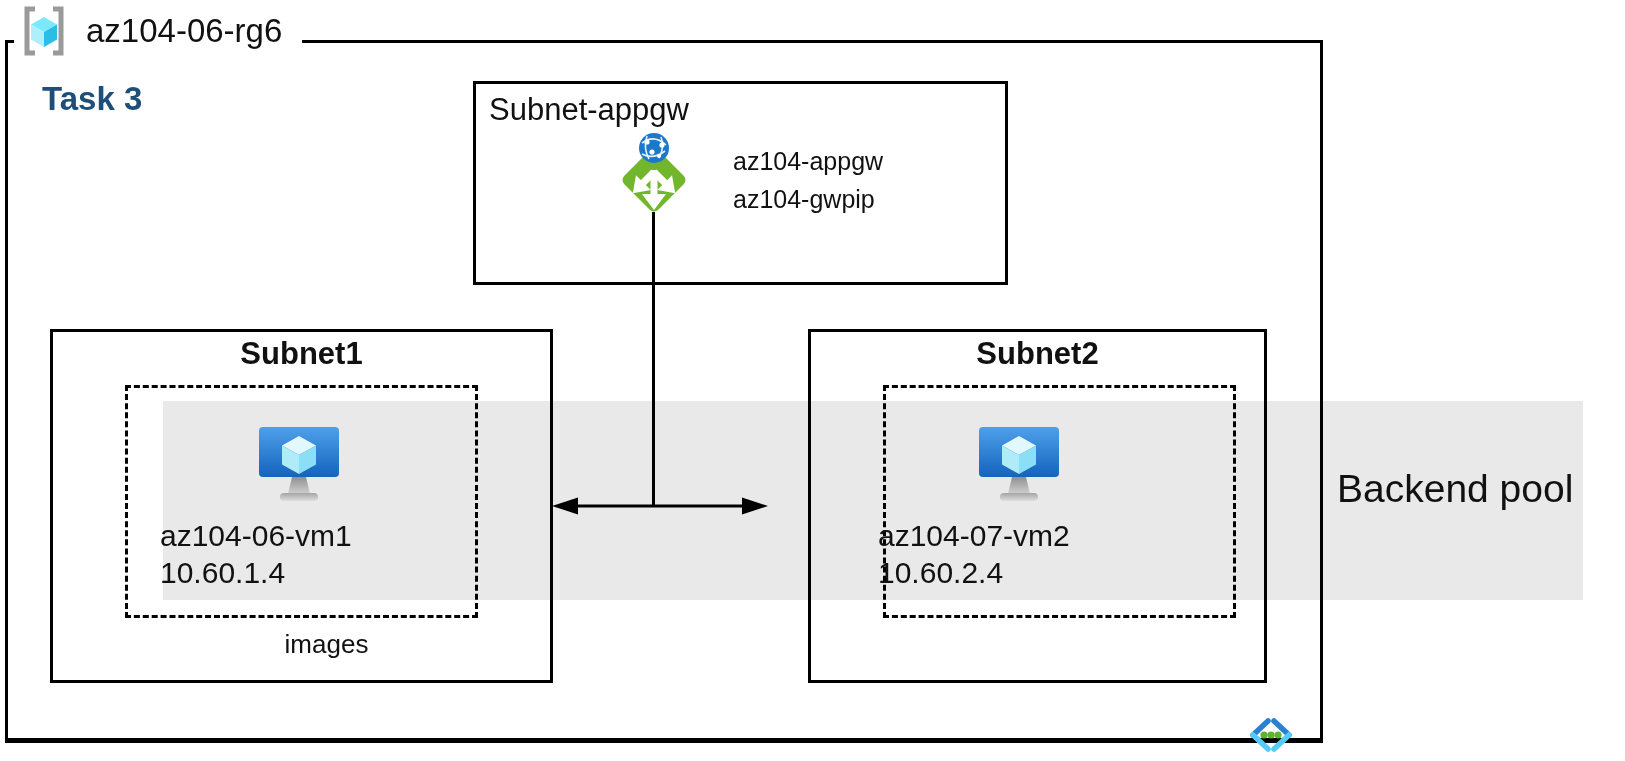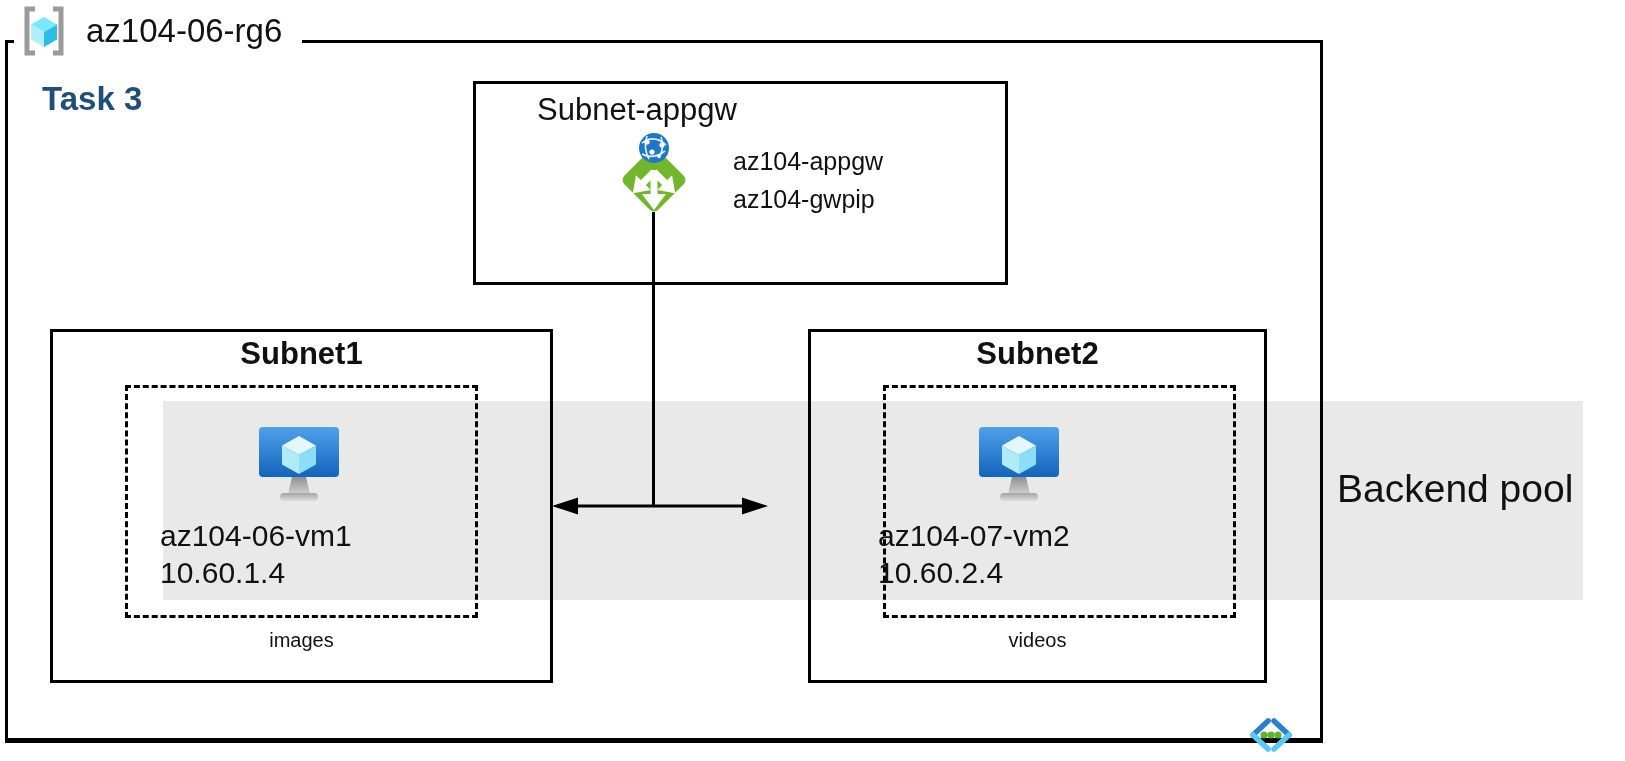--- a/index.html
+++ b/index.html
@@ -13,28 +13,28 @@
   .backend-label{left:1337px;top:467px;width:246px;font-size:39px;line-height:44px;z-index:2;}
   
   .outer{left:5px;top:40px;width:1318px;height:703px;border:3px solid #000;border-bottom-width:5px;box-sizing:border-box;background:transparent;z-index:1;}
   .rg-mask{left:14px;top:36px;width:288px;height:11px;background:#fff;z-index:2;}
   .rg-icon{left:19px;top:6px;width:50px;height:50px;z-index:3;}
   .rg-title{left:86px;top:12px;font-size:33px;z-index:3;white-space:nowrap;}
   .task{left:42px;top:80px;font-size:33px;font-weight:bold;color:var(--task-color,#1f4e79);z-index:3;}
   
   .box{border:3px solid #000;box-sizing:border-box;background:transparent;z-index:1;}
   .appgw-box{left:473px;top:81px;width:535px;height:204px;background:#fff;}
-  .appgw-title{position:absolute;left:13px;top:8px;font-size:31px;margin-left:48px;}
+  .appgw-title{position:absolute;left:13px;top:8px;font-size:31px;}
   .appgw-icon{left:612px;top:130px;width:84px;height:92px;z-index:3;}
   .appgw-text{left:733px;top:142px;font-size:25px;line-height:38px;z-index:3;white-space:nowrap;}
   .subnet1-box{left:50px;top:329px;width:503px;height:354px;}
   .subnet2-box{left:808px;top:329px;width:459px;height:354px;}
   .subnet-title{position:absolute;left:0;top:4px;width:100%;text-align:center;font-size:31px;font-weight:bold;}
   .dashed{position:absolute;left:72px;top:53px;width:353px;height:233px;border:3px dashed #000;box-sizing:border-box;}
-  .storage-label{position:absolute;left:0;top:297px;width:100%;text-align:center;font-size:20px;}
+  .storage-label{position:absolute;left:0;top:297px;width:100%;text-align:center;font-size:26px;padding-left:25px;}
   .vm-icon{width:86px;height:82px;z-index:3;}
   .vm1{left:256px;top:424px;}
   .vm2{left:976px;top:424px;}
   .vm-text{width:283px;font-size:30px;line-height:37px;z-index:3;}
   .t1{left:160px;top:517px;}
   .t2{left:878px;top:517px;}
   
   .vline{left:652px;top:212px;width:3px;height:294px;background:#000;z-index:4;}
   .harrow{left:551px;top:492px;width:218px;height:28px;z-index:4;}
   .vnet-icon{left:1247px;top:716px;width:48px;height:38px;z-index:5;}
@@ -129,21 +129,20 @@
     <rect x="24" y="69" width="38" height="8" rx="4" fill="url(#bsg1)"></rect>
   </svg>
   <div class="abs vm-text t1">
     <div>az104-06-vm1</div>
     <div>10.60.1.4</div>
   </div>
 
   <div class="abs box subnet2-box">
     <div class="subnet-title">Subnet2</div>
     <div class="dashed"></div>
-    <div class="storage-label">videos</div>
   </div>
   <svg class="abs vm-icon vm2" viewBox="0 0 86 82">
     <defs>
       <linearGradient id="vmg2" x1="0" y1="0" x2="0" y2="1">
         <stop offset="0" stop-color="#4fa0ea"></stop>
           <stop offset="1" stop-color="#1463be"></stop>
       </linearGradient>
       <linearGradient id="stg2" x1="0" y1="0" x2="0" y2="1">
         <stop offset="0" stop-color="#909090"></stop>
           <stop offset="1" stop-color="#cfcfcf"></stop>

